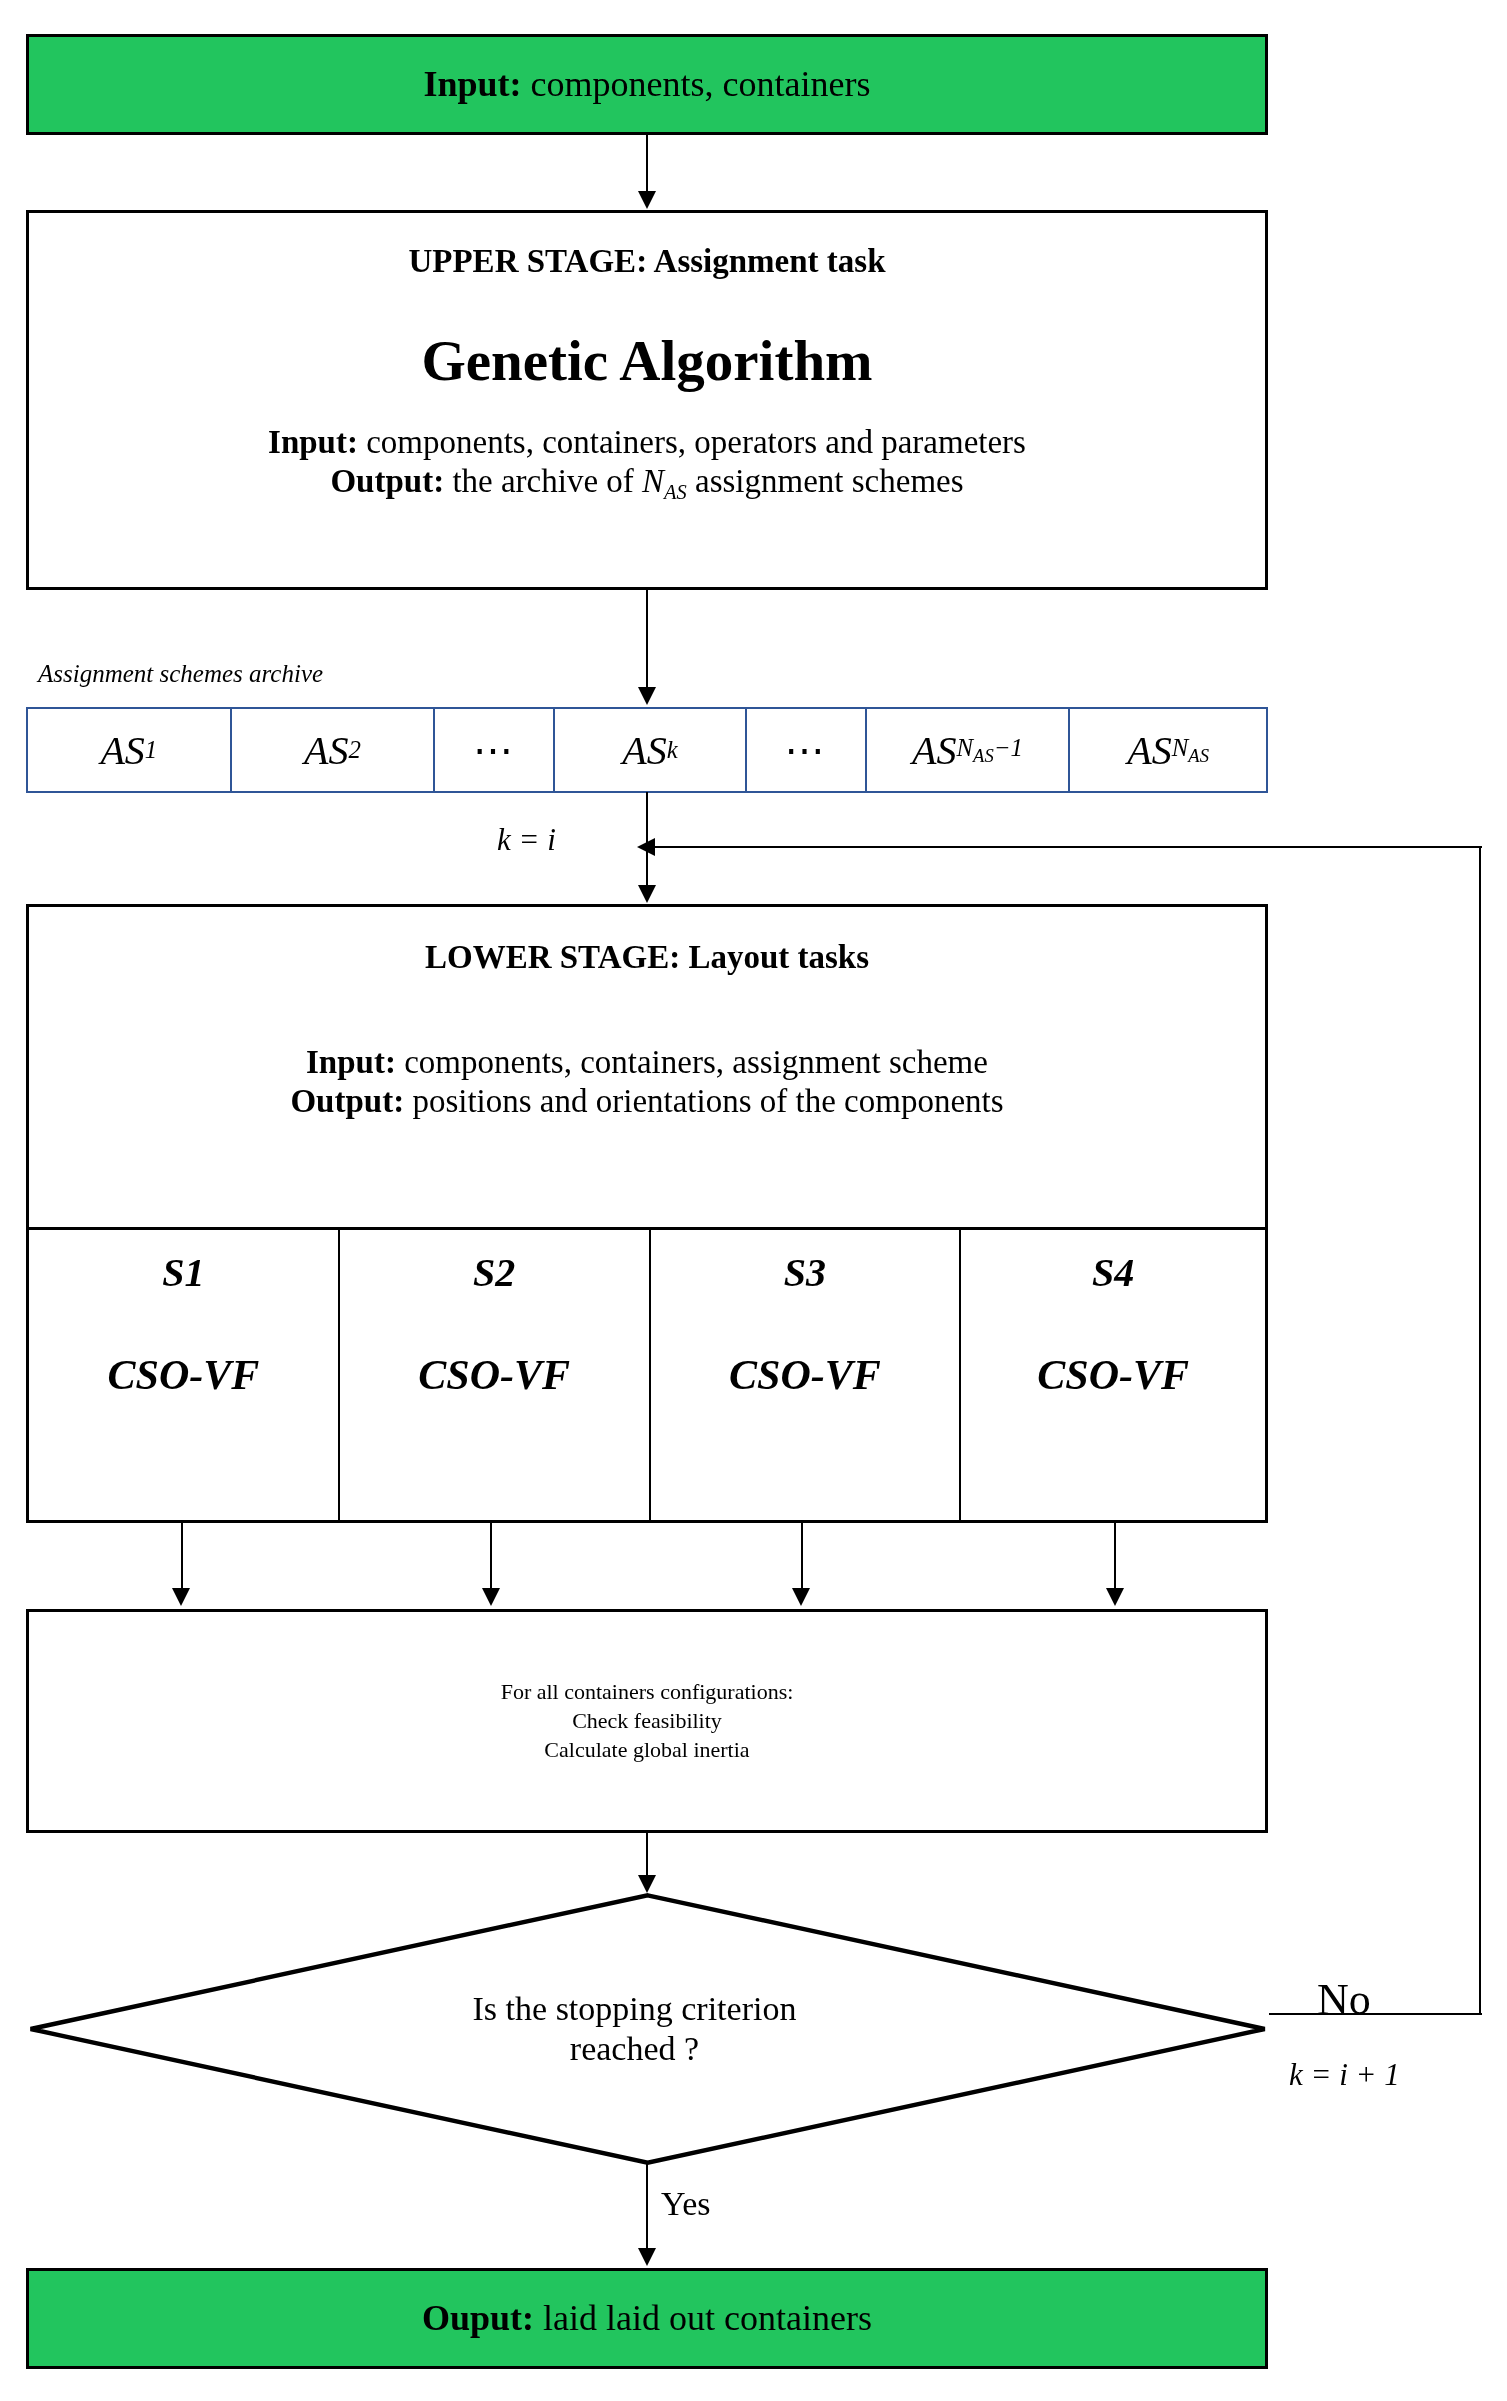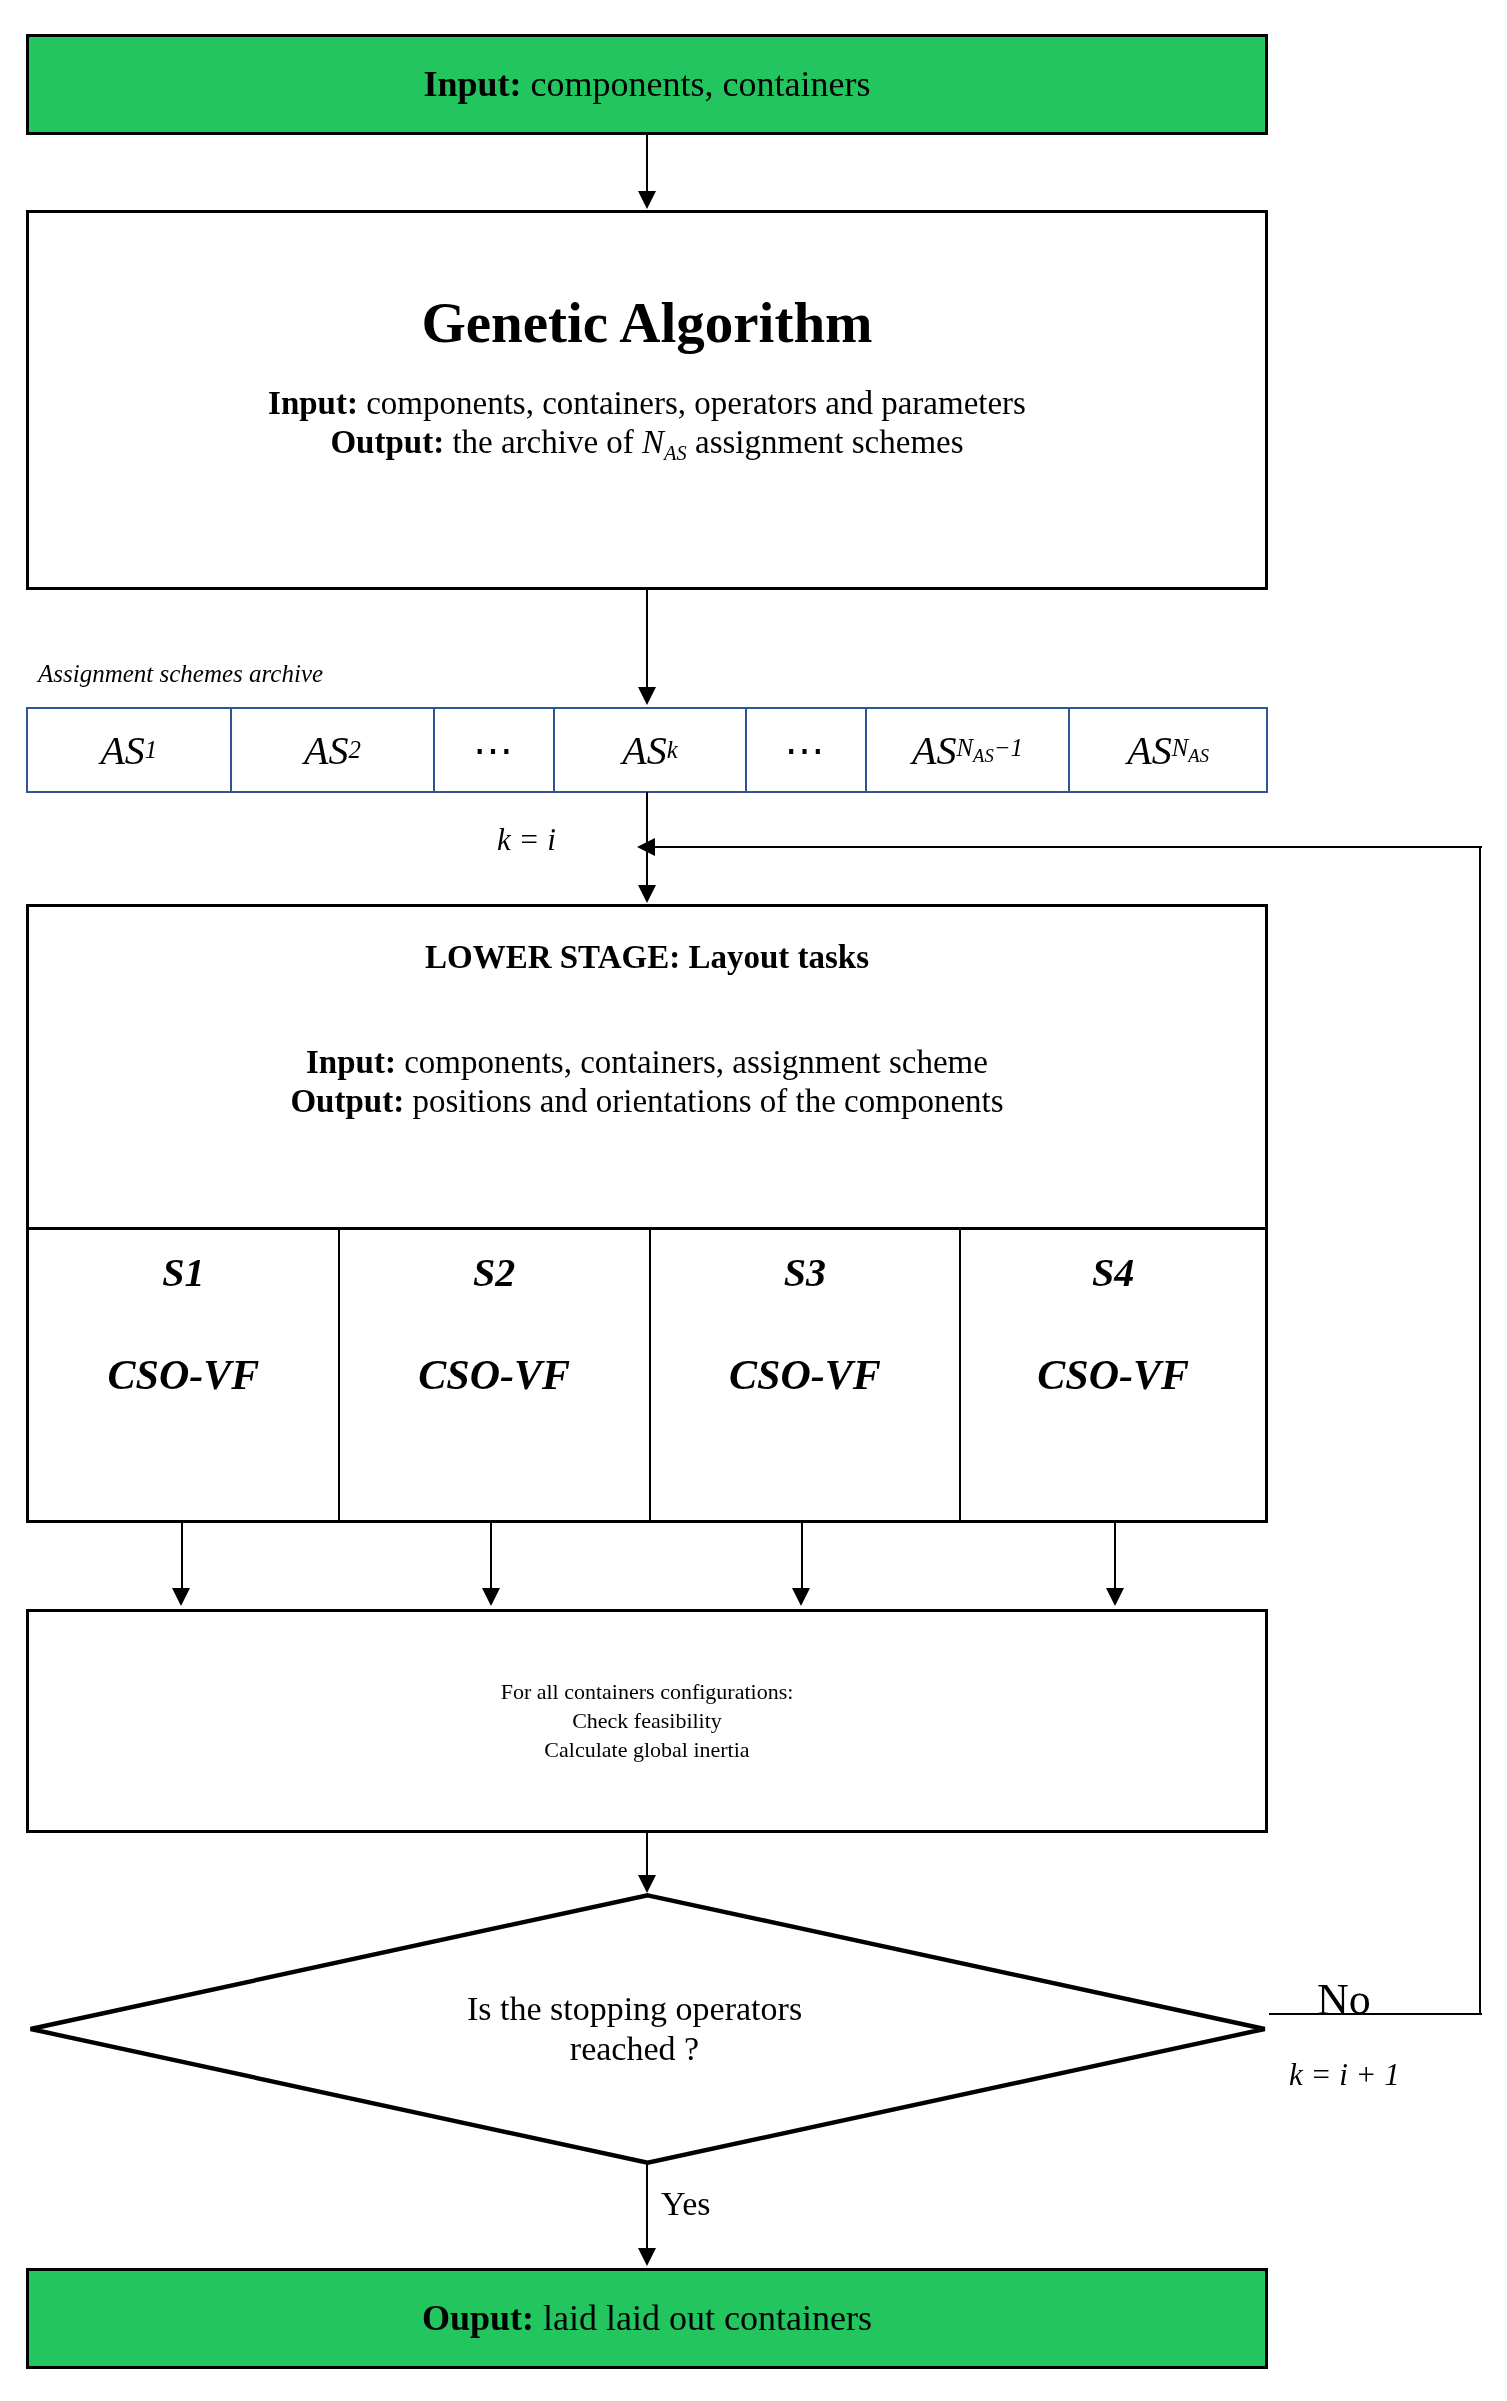--- a/index.html
+++ b/index.html
@@ -214,20 +214,21 @@
   <div class="box gray" id="input-box">
     <div class="t">
       <span class="bold">Input:</span><span> components, containers</span>
     </div>
   </div>
 
   <div class="line-v" style="left:646px; top:135px; height:57px;"></div>
   <div class="arrow-down" style="left:638px; top:191px;"></div>
 
   <div class="box" id="upper-stage-box">
+    <div class="t" id="upper-stage-title">UPPER STAGE: Assignment task</div>
     <div class="t" id="ga-title">Genetic Algorithm</div>
     <div id="upper-io">
       <div class="t">
         <span class="bold">Input:</span><span> components, containers, operators and parameters</span>
       </div>
       <div class="t">
         <span class="bold">Output:</span><span> the archive of </span><span class="ital"><span>N</span><sub class="mini">AS</sub></span><span> assignment schemes</span>
       </div>
     </div>
   </div>
@@ -318,21 +319,21 @@
   </div>
 
   <div class="line-v" style="left:646px; top:1833px; height:43px;"></div>
   <div class="arrow-down" style="left:638px; top:1875px;"></div>
 
   <div id="diamond-wrap">
     <svg width="1269" height="274" viewBox="0 0 2312 500" aria-hidden="true">
       <polygon points="1180,6 2306,250 1180,494 54,250" fill="#ffffff" stroke="#000000" stroke-width="8"></polygon>
     </svg>
     <div id="diamond-text">
-      <div class="t">Is the stopping operators</div>
+      <div class="t">Is the stopping criterion</div>
       <div class="t">reached ?</div>
     </div>
   </div>
 
   <div id="no-label" class="t">No</div>
   <div id="ki1-label" class="t">k = i + 1</div>
 
   <div class="line-v" style="left:646px; top:2163px; height:86px;"></div>
   <div class="arrow-down" style="left:638px; top:2248px;"></div>
   <div id="yes-label" class="t">Yes</div>

